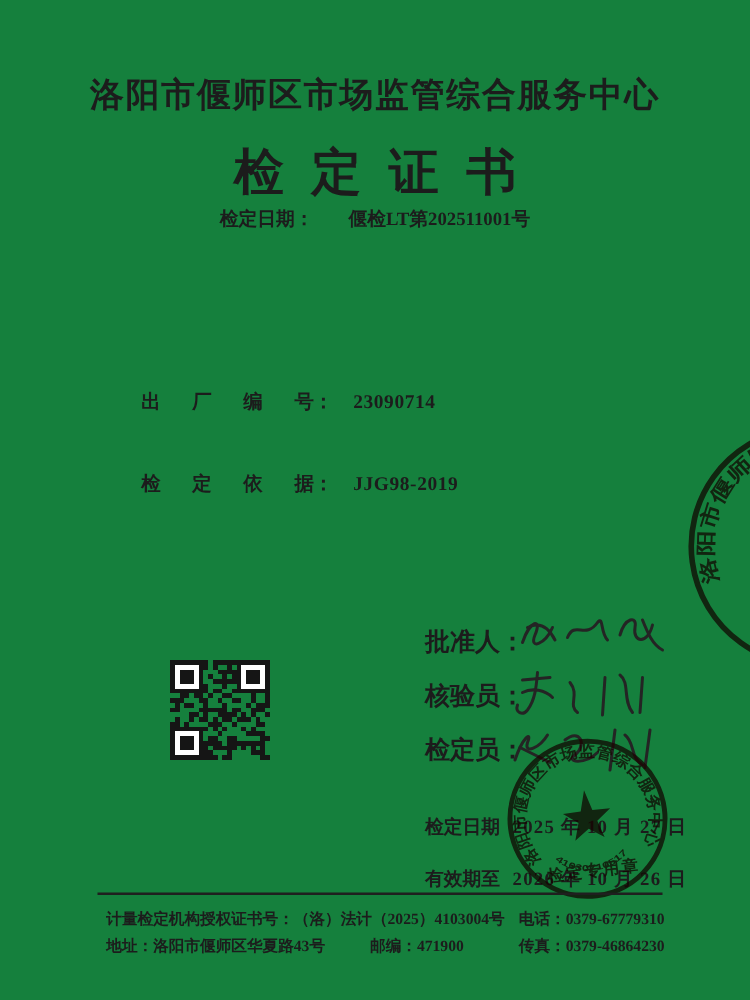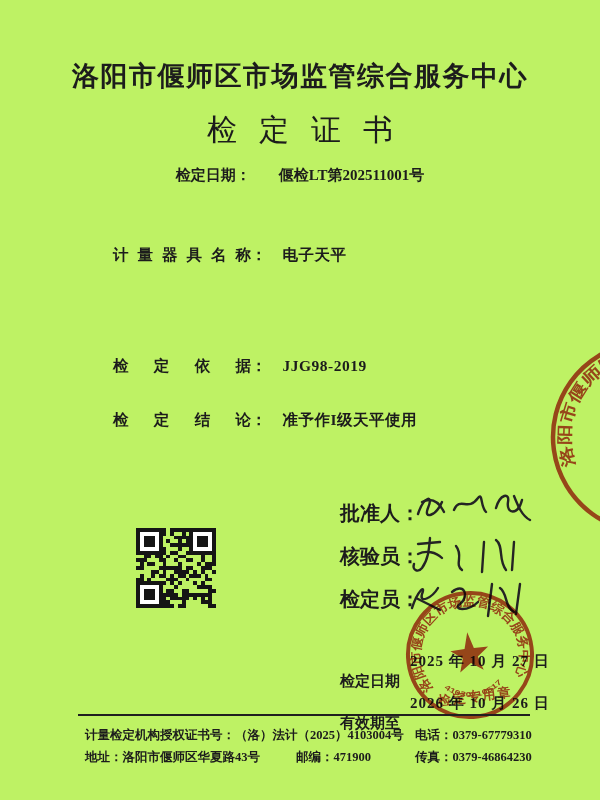--- a/index.html
+++ b/index.html
@@ -1,42 +1,42 @@
 <!DOCTYPE html>
 <html><head>
 <meta charset="utf-8">
 <style>
   html,body{margin:0;padding:0;background:#e8e8e8;}
   .page{
     position:relative;width:600px;height:800px;margin:0 auto;
-    background:#bef264;overflow:hidden;
+    background:#15803d;overflow:hidden;
     font-family:"Liberation Serif","DejaVu Serif",serif;
     color:#1c1c1c;
   }
   .abs{position:absolute;}
   .org-name{
     top:58px;left:0;width:600px;text-align:center;
     font-size:27px;font-weight:bold;letter-spacing:1.5px;
   }
   .doc-title{
     top:110px;left:0;width:600px;text-align:center;
-    font-size:30px;font-weight:normal;letter-spacing:22px;text-indent:22px;
+    font-size:40px;font-weight:bold;letter-spacing:22px;text-indent:22px;
   }
   .cert-no{
     top:166px;left:0;width:600px;text-align:center;
     font-size:15px;font-weight:bold;
   }
   .cert-no .val{margin-left:28px;}
   .frow{left:113px;height:22px;font-size:15.5px;font-weight:bold;white-space:nowrap;}
   .flabel{display:inline-block;width:138px;text-align:justify;text-align-last:justify;}
   .fcolon{display:inline-block;margin-right:16px;}
   .fval{letter-spacing:0.5px;}
   .sigrow-label{font-size:20px;font-weight:bold;}
   .sig-svg path{fill:none;stroke:#242424;stroke-width:2.4;stroke-linecap:round;stroke-linejoin:round;}
-  .daterow-label{font-size:15px;font-weight:bold;margin-top:20px;}
+  .daterow-label{font-size:15px;font-weight:bold;}
   .daterow-val{font-size:15px;font-weight:bold;letter-spacing:1px;white-space:nowrap;}
   .divider{left:78px;top:714px;width:452px;height:2px;background:#1f1f1f;}
   .foot{font-size:12.5px;font-weight:bold;white-space:nowrap;}
   .page-info{top:804px;left:0;width:600px;text-align:center;font-size:12.5px;font-weight:bold;text-decoration:underline;}
   .stamp{mix-blend-mode:multiply;opacity:0.9;}
   .stamp-fill{fill:#c5352b;}
   .stamp-stroke{stroke:#c5352b;fill:none;}
   .stamp text{font-family:"Liberation Sans","DejaVu Sans",sans-serif;font-weight:bold;}
   .qr{image-rendering:pixelated;}
 </style>
@@ -44,28 +44,25 @@
 <body>
 
 <div class="page">
 
   <div class="abs org-name">洛阳市偃师区市场监管综合服务中心</div>
   <div class="abs doc-title">检定证书</div>
   <div class="abs cert-no">
     <span>检定日期：</span><span class="val">偃检LT第202511001号</span>
   </div>
 
-  <div class="abs frow" style="top:245px">
-    <span class="flabel">计量器具名称</span><span class="fcolon">：</span><span class="fval">电子天平</span>
+  <div class="abs frow" style="top:311px">
+    <span class="flabel">出厂编号</span><span class="fcolon">：</span><span class="fval">23090714</span>
   </div>
-  <div class="abs frow" style="top:356px">
+  <div class="abs frow" style="top:377px">
     <span class="flabel">检定依据</span><span class="fcolon">：</span><span class="fval">JJG98-2019</span>
-  </div>
-  <div class="abs frow" style="top:410px">
-    <span class="flabel">检定结论</span><span class="fcolon">：</span><span class="fval">准予作I级天平使用</span>
   </div>
 
   <svg id="qr-svg" class="abs qr" style="left:133px;top:528px" width="86" height="80" viewBox="0 0 21 21" shape-rendering="crispEdges">
       <rect x="7" y="0" width="1" height="1" fill="#151515"></rect>
       <rect x="9" y="0" width="1" height="1" fill="#151515"></rect>
       <rect x="10" y="0" width="1" height="1" fill="#151515"></rect>
       <rect x="11" y="0" width="1" height="1" fill="#151515"></rect>
       <rect x="12" y="0" width="1" height="1" fill="#151515"></rect>
       <rect x="13" y="0" width="1" height="1" fill="#151515"></rect>
       <rect x="7" y="1" width="1" height="1" fill="#151515"></rect>

